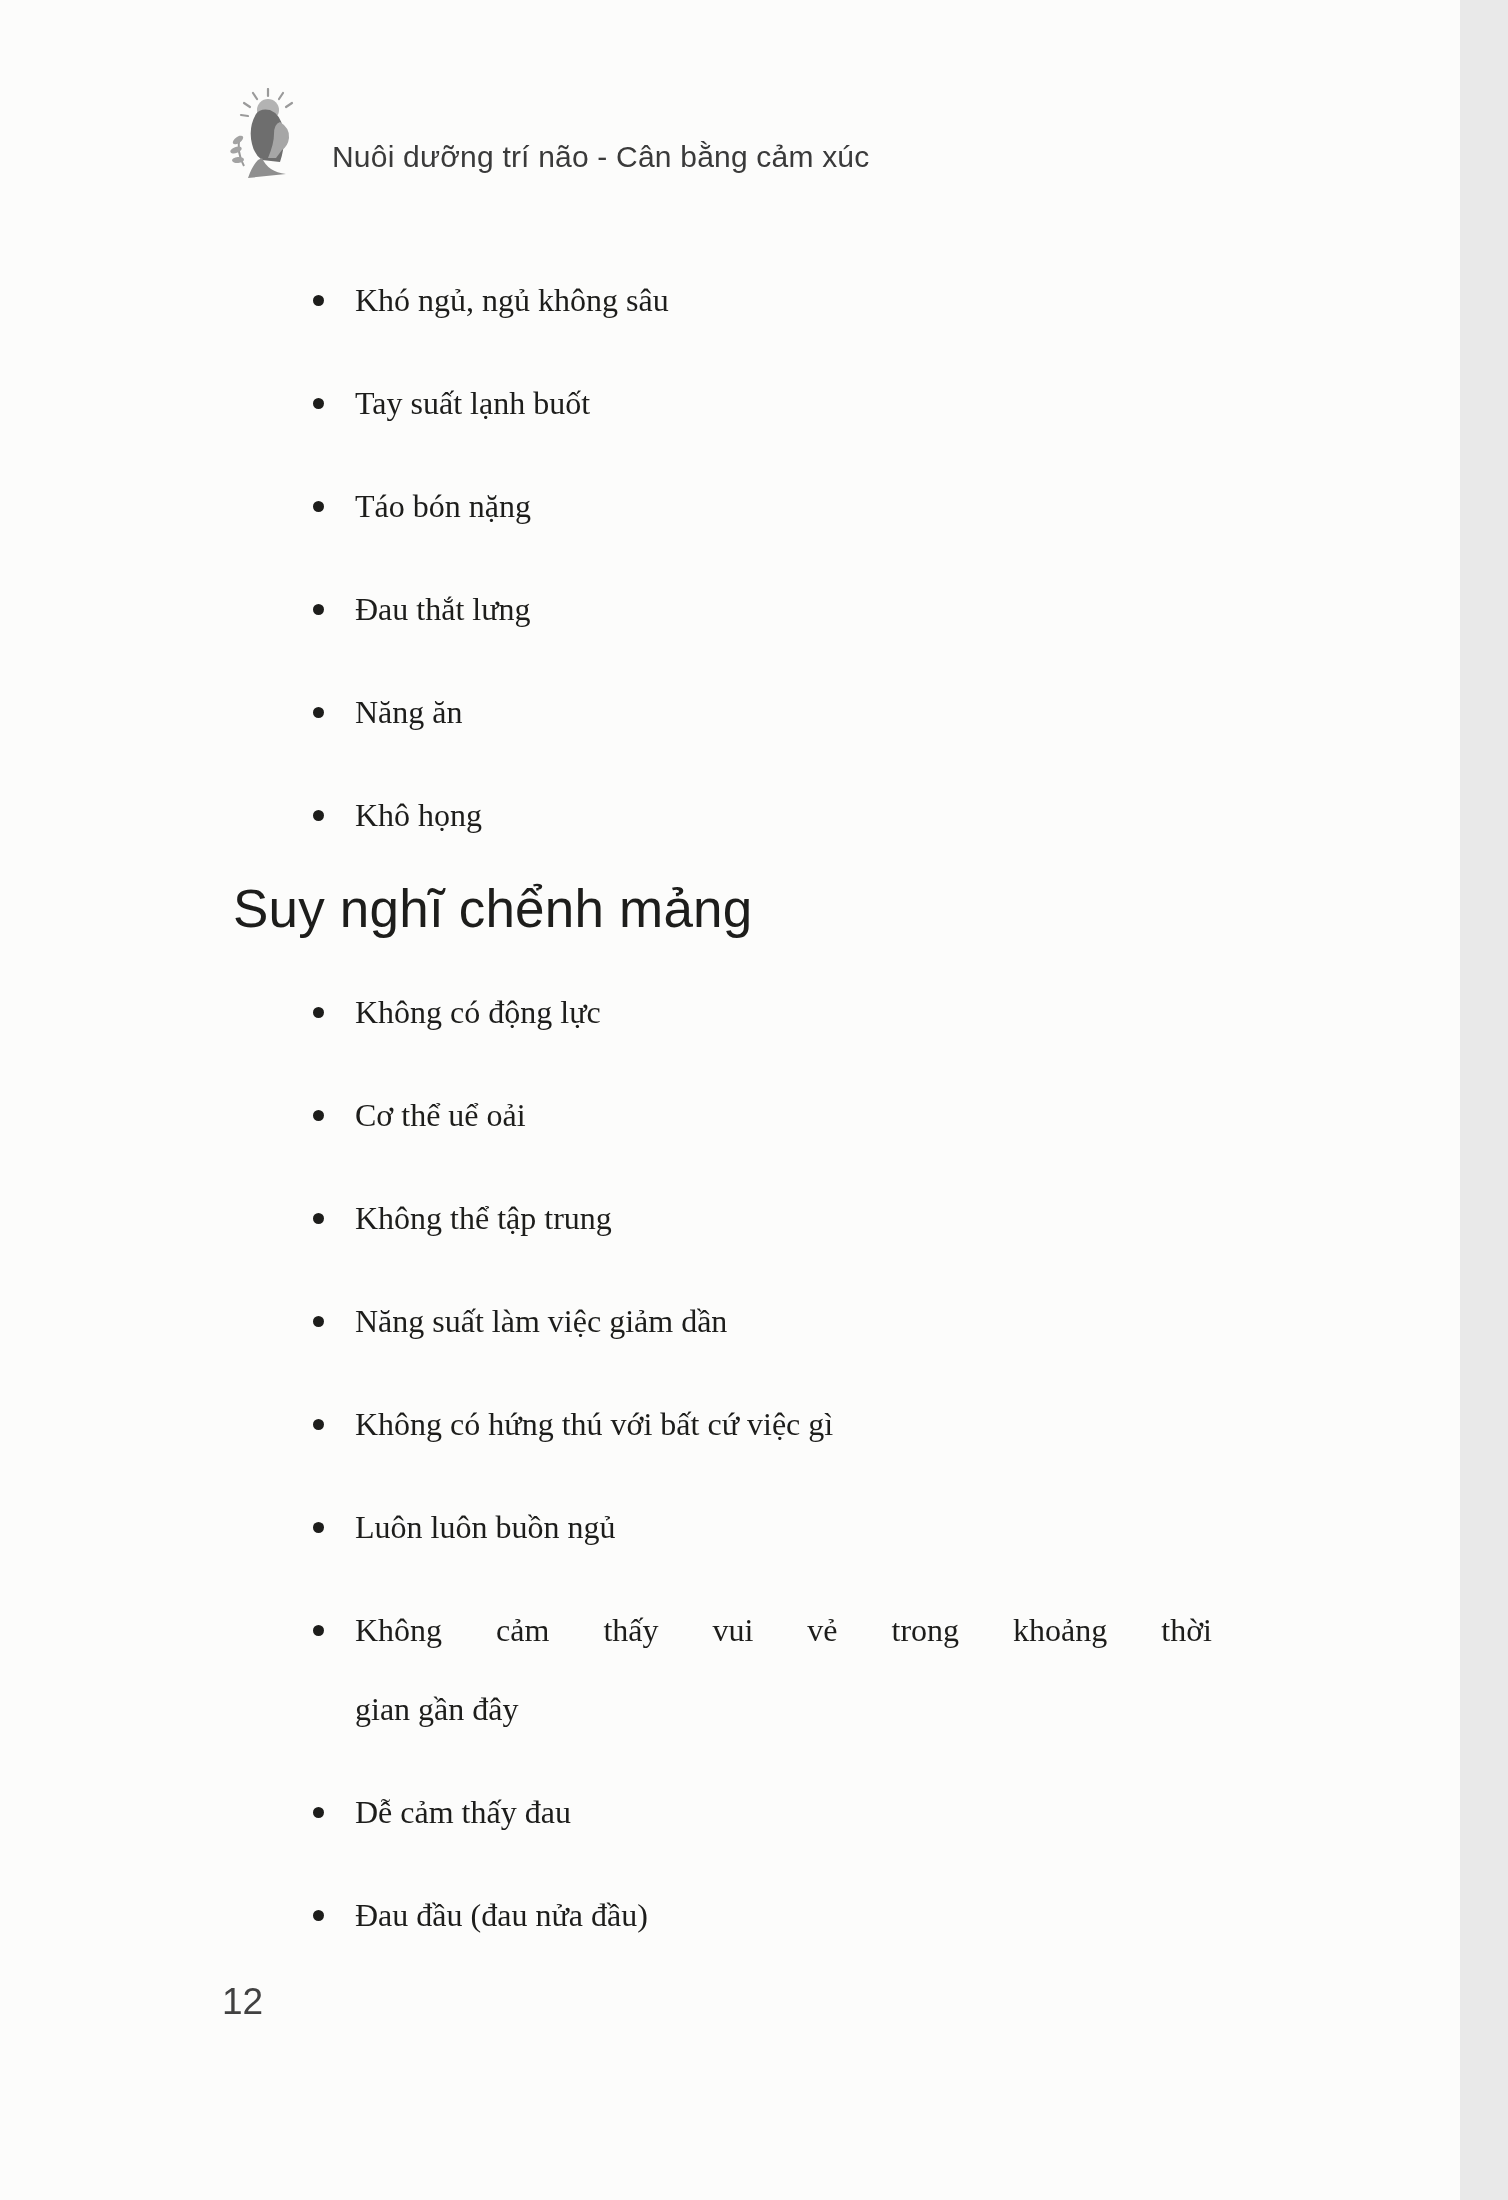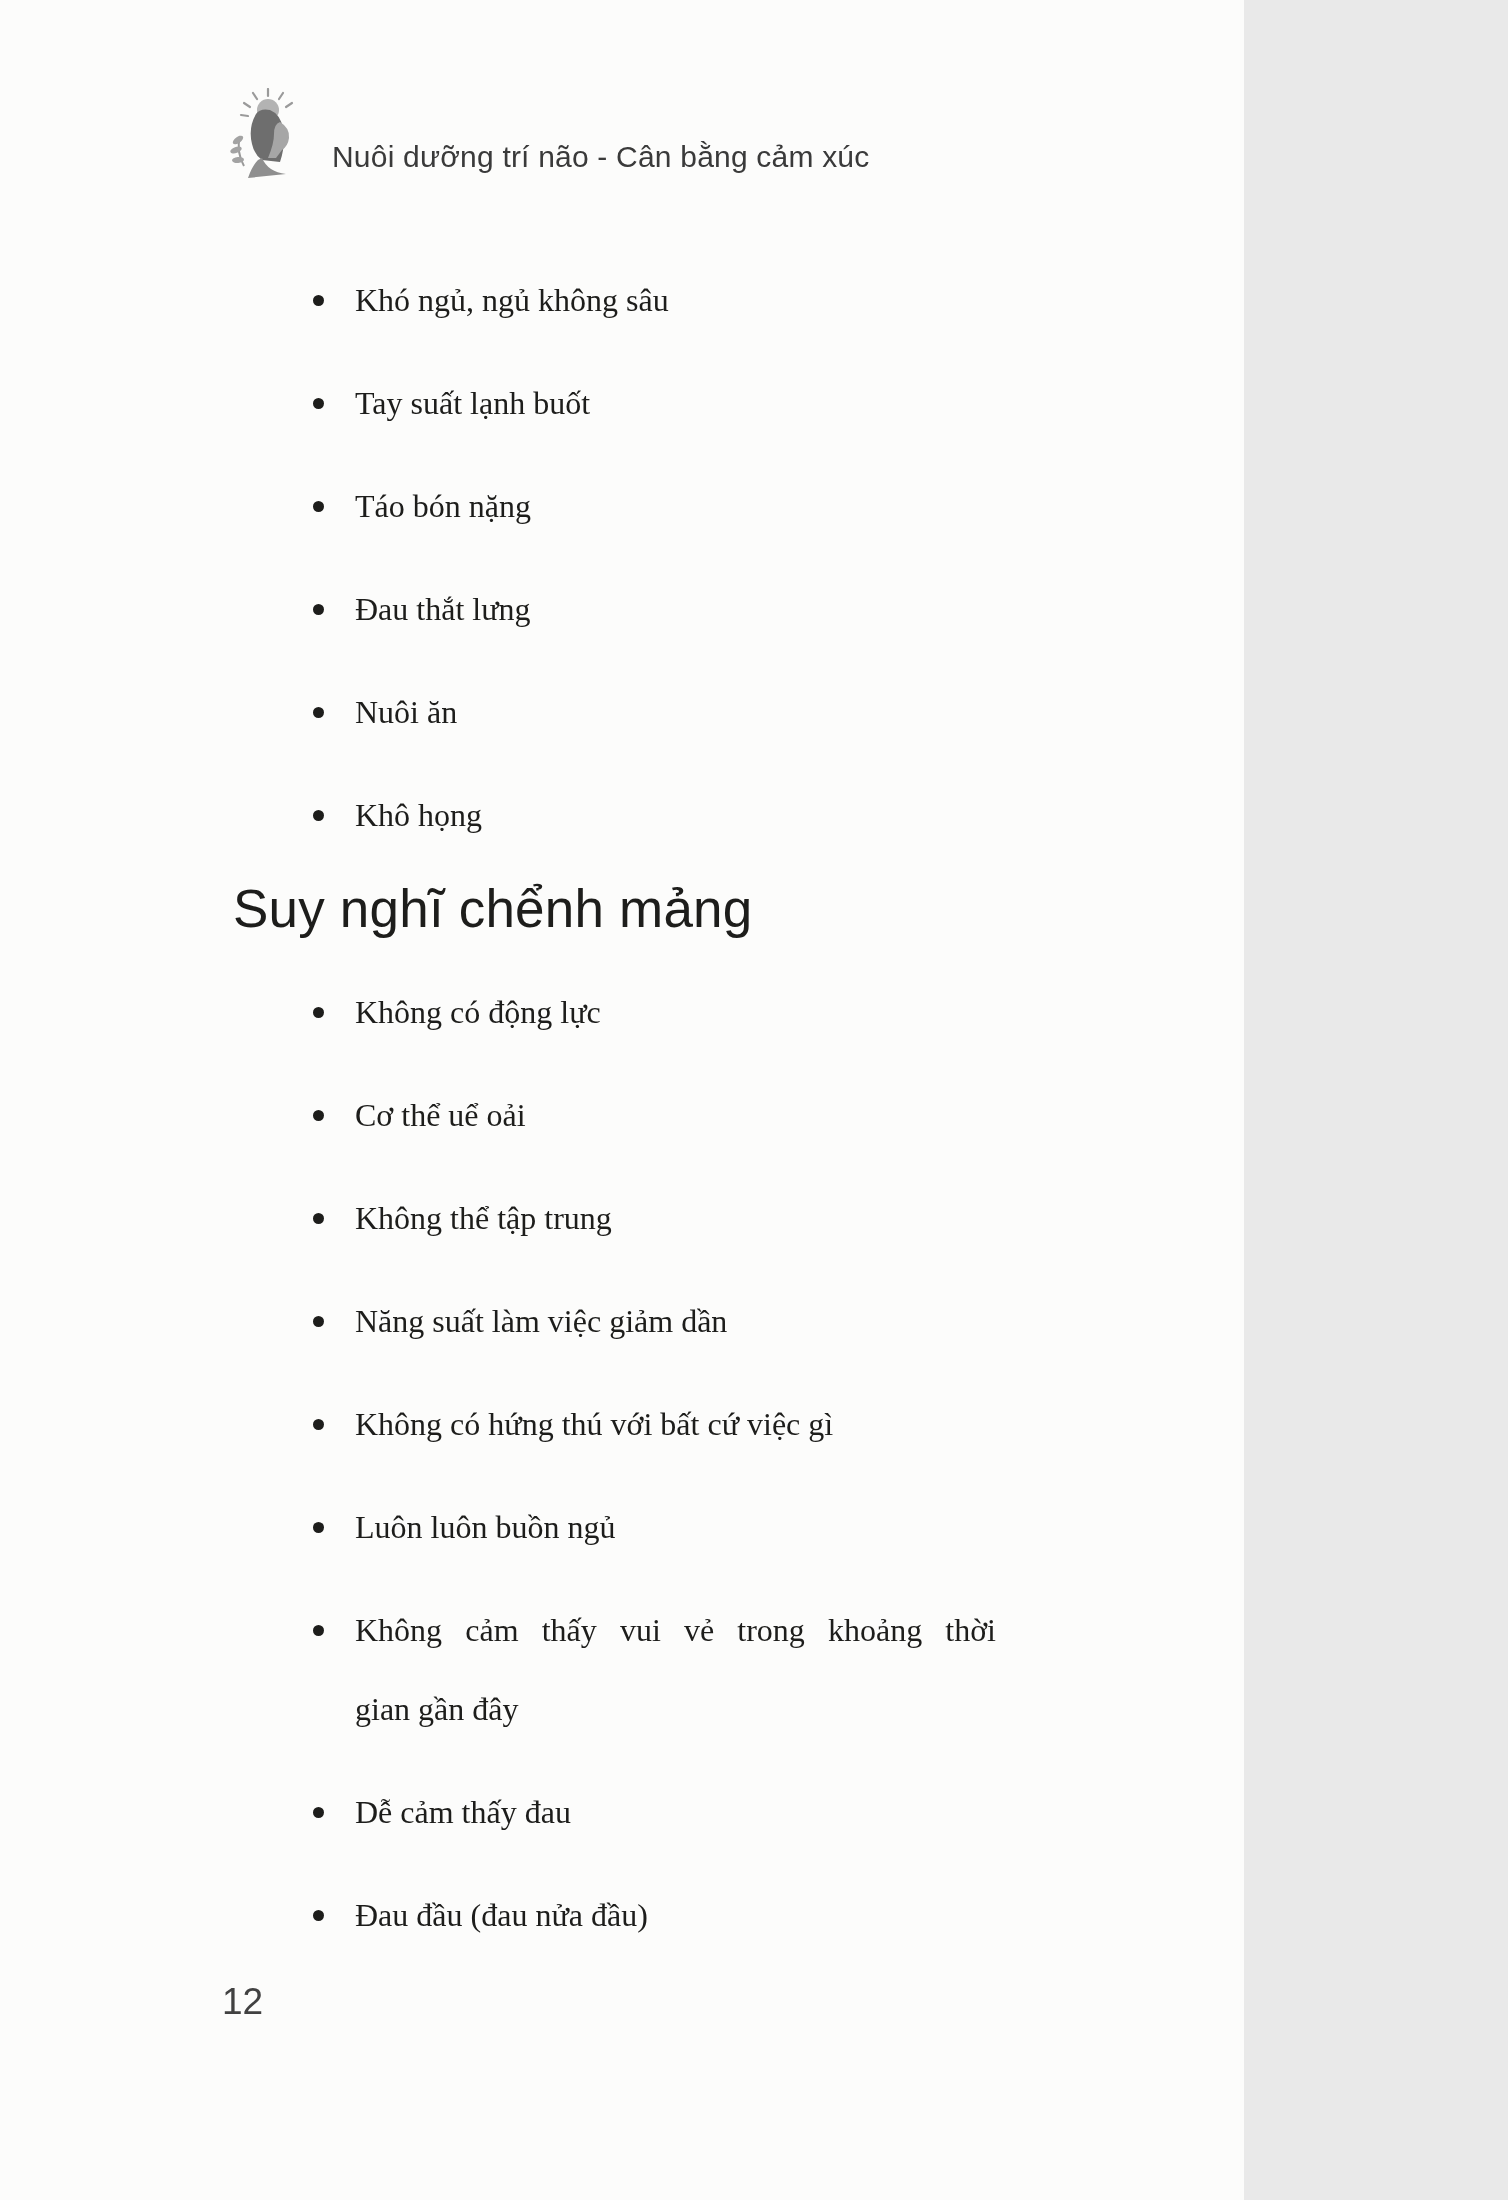--- a/index.html
+++ b/index.html
@@ -7,21 +7,21 @@
     --text:#1d1d1b;
     --header-text:#3a3a3a;
     --page-number:#414141;
     --logo-gray:#8f8f8f;
   }
   *{box-sizing:border-box;}
   html,body{margin:0;padding:0;}
   body{background:#e9e9e9;font-family:"Liberation Serif","DejaVu Serif",serif;}
   .page{
     position:relative;
-    width:1244px;height:2200px;
+    width:1460px;height:2200px;
     background:var(--background);
     overflow:hidden;
   }
 
   
   .page-header{position:absolute;left:0;top:0;width:100%;height:200px;}
   .logo{position:absolute;left:228px;top:88px;width:80px;height:92px;display:block;}
   .logo svg{width:100%;height:100%;display:block;}
   .header-title{
     position:absolute;left:332px;top:138px;
@@ -132,21 +132,21 @@
     <span class="li-text"><div class="li-line">Táo bón nặng</div></span>
   </li>
 
   <li class="symptom-item">
     <span class="bullet"></span>
     <span class="li-text"><div class="li-line">Đau thắt lưng</div></span>
   </li>
 
   <li class="symptom-item">
     <span class="bullet"></span>
-    <span class="li-text"><div class="li-line">Nuôi ăn</div></span>
+    <span class="li-text"><div class="li-line">Năng ăn</div></span>
   </li>
 
   <li class="symptom-item">
     <span class="bullet"></span>
     <span class="li-text"><div class="li-line">Khô họng</div></span>
   </li>
 </ul>
 
     <h2 class="section-heading">Suy nghĩ chểnh mảng</h2>
 

